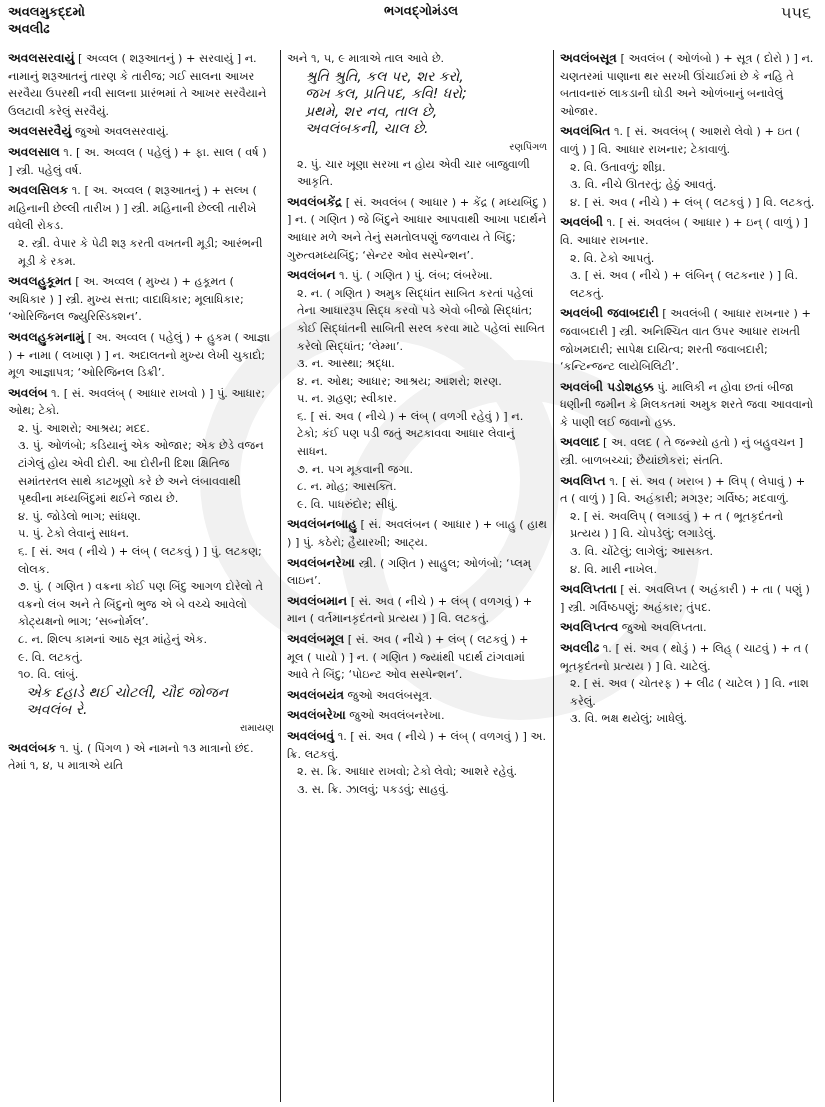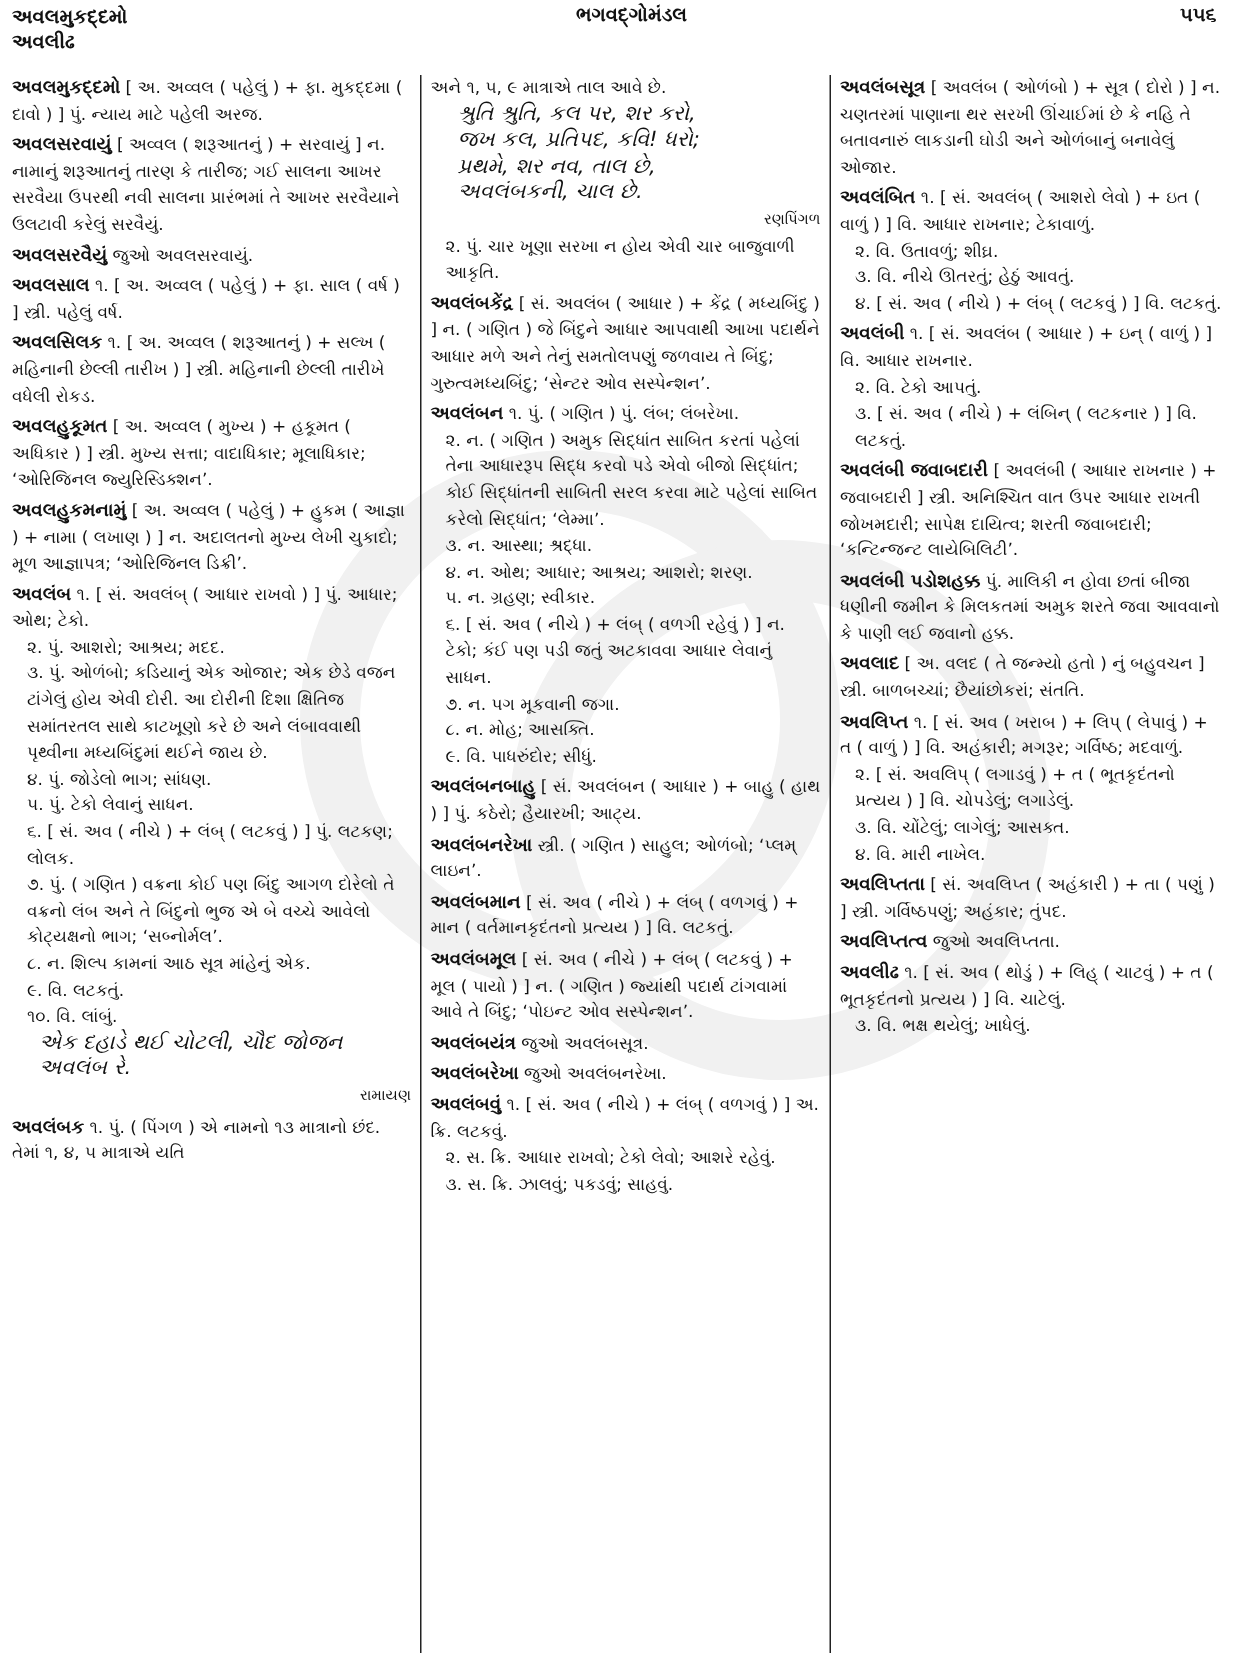--- a/index.html
+++ b/index.html
@@ -15,21 +15,21 @@
   }
   .watermark .ring {
     position: absolute; border-radius: 50%;
     border: 40px solid #f1f1f1;
   }
   .page-header {
     position: absolute; left: 0; top: 0; width: 825px; height: 48px; z-index: 1;
   }
   .guide-words { position: absolute; left: 8px; top: 3px; font-weight: bold; font-size: 13px; line-height: 17px; }
   .running-title { position: absolute; left: 0; right: 0; top: 3px; text-align: center; font-weight: bold; font-size: 13px; padding-left: 17px; }
-  .page-number { position: absolute; right: 14px; top: 3px; font-weight: bold; font-size: 13px; }
+  .page-number { position: absolute; right: 14px; top: 3px; font-weight: normal; font-size: 16px; }
   .columns {
     position: absolute; left: 4px; top: 50px; width: 817px; height: 1052px;
     display: flex; z-index: 1;
   }
   .column {
     box-sizing: border-box; padding: 0 6px; font-size: 11.3px; line-height: 17.6px;
     overflow: hidden;
   }
   .column.c1 { width: 277px; border-right: 1.5px solid #222; padding-left: 4px; }
   .column.c2 { width: 273px; border-right: 1.5px solid #222; }
@@ -53,25 +53,24 @@
   <div class="guide-words">
     <div>અવલમુકદ્દમો</div>
     <div>અવલીઢ</div>
   </div>
   <div class="running-title">ભગવદ્ગોમંડલ</div>
   <div class="page-number">૫૫૬</div>
 </div>
 
 <div class="columns">
   <div class="column c1">
-      <div class="entry"><span class="headword">અવલમુકદ્દમો</span><span class="etym"> [ અ. અવ્વલ ( પહેલું ) + ફા. મુકદ્દમા ( દાવો ) ] પું. ન્યાય માટે પહેલી અરજ.</span></div>
       <div class="entry"><span class="headword">અવલસરવાયું</span><span class="etym"> [ અવ્વલ ( શરૂઆતનું ) + સરવાયું ] ન. નામાનું શરૂઆતનું તારણ કે તારીજ; ગઈ સાલના આખર સરવૈયા ઉપરથી નવી સાલના પ્રારંભમાં તે આખર સરવૈયાને ઉલટાવી કરેલું સરવૈયું.</span></div>
       <div class="entry"><span class="headword">અવલસરવૈયું</span><span class="etym"> જુઓ અવલસરવાયું.</span></div>
       <div class="entry"><span class="headword">અવલસાલ</span><span class="etym"> ૧. [ અ. અવ્વલ ( પહેલું ) + ફા. સાલ ( વર્ષ ) ] સ્ત્રી. પહેલું વર્ષ.</span></div>
-      <div class="entry"><span class="headword">અવલસિલક</span><span class="etym"> ૧. [ અ. અવ્વલ ( શરૂઆતનું ) + સલ્ખ ( મહિનાની છેલ્લી તારીખ ) ] સ્ત્રી. મહિનાની છેલ્લી તારીખે વધેલી રોકડ.</span></div>
+      <div class="entry"><span class="headword">અવલસિલક</span><span class="etym"> ૧. [ અ. અવ્વલ ( શરૂઆતનું ) + સલ્ખ ( મહિનાની છેલ્લી તારીખ ) ] સ્ત્રી. મહિનાની છેલ્લી તારીખે વધેલી રોકડ.</span><span class="sense">૨. સ્ત્રી. વેપાર કે પેઢી શરૂ કરતી વખતની મૂડી; આરંભની મૂડી કે રકમ.</span></div>
       <div class="entry"><span class="headword">અવલહુકૂમત</span><span class="etym"> [ અ. અવ્વલ ( મુખ્ય ) + હકૂમત ( અધિકાર ) ] સ્ત્રી. મુખ્ય સત્તા; વાદાધિકાર; મૂલાધિકાર; ‘ઓરિજિનલ જ્યુરિસ્ડિક્શન’.</span></div>
       <div class="entry"><span class="headword">અવલહુકમનામું</span><span class="etym"> [ અ. અવ્વલ ( પહેલું ) + હુકમ ( આજ્ઞા ) + નામા ( લખાણ ) ] ન. અદાલતનો મુખ્ય લેખી ચુકાદો; મૂળ આજ્ઞાપત્ર; ‘ઓરિજિનલ ડિક્રી’.</span></div>
       <div class="entry"><span class="headword">અવલંબ</span><span class="etym"> ૧. [ સં. અવલંબ્ ( આધાર રાખવો ) ] પું. આધાર; ઓથ; ટેકો.</span><span class="sense">૨. પું. આશરો; આશ્રય; મદદ.</span><span class="sense">૩. પું. ઓળંબો; કડિયાનું એક ઓજાર; એક છેડે વજન ટાંગેલું હોય એવી દોરી. આ દોરીની દિશા ક્ષિતિજ સમાંતરતલ સાથે કાટખૂણો કરે છે અને લંબાવવાથી પૃથ્વીના મધ્યબિંદુમાં થઈને જાય છે.</span><span class="sense">૪. પું. જોડેલો ભાગ; સાંધણ.</span><span class="sense">૫. પું. ટેકો લેવાનું સાધન.</span><span class="sense">૬. [ સં. અવ ( નીચે ) + લંબ્ ( લટકવું ) ] પું. લટકણ; લોલક.</span><span class="sense">૭. પું. ( ગણિત ) વક્રના કોઈ પણ બિંદુ આગળ દોરેલો તે વક્રનો લંબ અને તે બિંદુનો ભુજ એ બે વચ્ચે આવેલો કોટ્યક્ષનો ભાગ; ‘સબ્નોર્મલ’.</span><span class="sense">૮. ન. શિલ્પ કામનાં આઠ સૂત્ર માંહેનું એક.</span><span class="sense">૯. વિ. લટકતું.</span><span class="sense">૧૦. વિ. લાંબું.</span><span class="quote">એક દહાડે થઈ ચોટલી, ચૌદ જોજન અવલંબ રે.</span><span class="attribution">રામાયણ</span></div>
       <div class="entry"><span class="headword">અવલંબક</span><span class="etym"> ૧. પું. ( પિંગળ ) એ નામનો ૧૩ માત્રાનો છંદ. તેમાં ૧, ૪, ૫ માત્રાએ યતિ</span></div>
     </div>
   <div class="column c2">
       <div class="entry"><span class="etym">અને ૧, ૫, ૯ માત્રાએ તાલ આવે છે.</span><span class="quote">શ્રુતિ શ્રુતિ, કલ પર, શર કરો,</span><span class="quote">જખ કલ, પ્રતિપદ, કવિ! ધરો;</span><span class="quote">પ્રથમે, શર નવ, તાલ છે,</span><span class="quote">અવલંબકની, ચાલ છે.</span><span class="attribution">રણપિંગળ</span><span class="sense">૨. પું. ચાર ખૂણા સરખા ન હોય એવી ચાર બાજુવાળી આકૃતિ.</span></div>
       <div class="entry"><span class="headword">અવલંબકેંદ્ર</span><span class="etym"> [ સં. અવલંબ ( આધાર ) + કેંદ્ર ( મધ્યબિંદુ ) ] ન. ( ગણિત ) જે બિંદુને આધાર આપવાથી આખા પદાર્થને આધાર મળે અને તેનું સમતોલપણું જળવાય તે બિંદુ; ગુરુત્વમધ્યબિંદુ; ‘સેન્ટર ઓવ સસ્પેન્શન’.</span></div>
       <div class="entry"><span class="headword">અવલંબન</span><span class="etym"> ૧. પું. ( ગણિત ) પું. લંબ; લંબરેખા.</span><span class="sense">૨. ન. ( ગણિત ) અમુક સિદ્ધાંત સાબિત કરતાં પહેલાં તેના આધારરૂપ સિદ્ધ કરવો પડે એવો બીજો સિદ્ધાંત; કોઈ સિદ્ધાંતની સાબિતી સરલ કરવા માટે પહેલાં સાબિત કરેલો સિદ્ધાંત; ‘લેમ્મા’.</span><span class="sense">૩. ન. આસ્થા; શ્રદ્ધા.</span><span class="sense">૪. ન. ઓથ; આધાર; આશ્રય; આશરો; શરણ.</span><span class="sense">૫. ન. ગ્રહણ; સ્વીકાર.</span><span class="sense">૬. [ સં. અવ ( નીચે ) + લંબ્ ( વળગી રહેવું ) ] ન. ટેકો; કંઈ પણ પડી જતું અટકાવવા આધાર લેવાનું સાધન.</span><span class="sense">૭. ન. પગ મૂકવાની જગા.</span><span class="sense">૮. ન. મોહ; આસક્તિ.</span><span class="sense">૯. વિ. પાધરુંદોર; સીધું.</span></div>
       <div class="entry"><span class="headword">અવલંબનબાહુ</span><span class="etym"> [ સં. અવલંબન ( આધાર ) + બાહુ ( હાથ ) ] પું. કઠેરો; હૈયારખી; આટ્ય.</span></div>
@@ -85,15 +84,15 @@
   <div class="column c3">
       <div class="entry"><span class="headword">અવલંબસૂત્ર</span><span class="etym"> [ અવલંબ ( ઓળંબો ) + સૂત્ર ( દોરો ) ] ન. ચણતરમાં પાણાના થર સરખી ઊંચાઈમાં છે કે નહિ તે બતાવનારું લાકડાની ઘોડી અને ઓળંબાનું બનાવેલું ઓજાર.</span></div>
       <div class="entry"><span class="headword">અવલંબિત</span><span class="etym"> ૧. [ સં. અવલંબ્ ( આશરો લેવો ) + ઇત ( વાળું ) ] વિ. આધાર રાખનાર; ટેકાવાળું.</span><span class="sense">૨. વિ. ઉતાવળું; શીઘ્ર.</span><span class="sense">૩. વિ. નીચે ઊતરતું; હેઠું આવતું.</span><span class="sense">૪. [ સં. અવ ( નીચે ) + લંબ્ ( લટકવું ) ] વિ. લટકતું.</span></div>
       <div class="entry"><span class="headword">અવલંબી</span><span class="etym"> ૧. [ સં. અવલંબ ( આધાર ) + ઇન્ ( વાળું ) ] વિ. આધાર રાખનાર.</span><span class="sense">૨. વિ. ટેકો આપતું.</span><span class="sense">૩. [ સં. અવ ( નીચે ) + લંબિન્ ( લટકનાર ) ] વિ. લટકતું.</span></div>
       <div class="entry"><span class="headword">અવલંબી જવાબદારી</span><span class="etym"> [ અવલંબી ( આધાર રાખનાર ) + જવાબદારી ] સ્ત્રી. અનિશ્ચિત વાત ઉપર આધાર રાખતી જોખમદારી; સાપેક્ષ દાયિત્વ; શરતી જવાબદારી; ‘કન્ટિન્જન્ટ લાયેબિલિટી’.</span></div>
       <div class="entry"><span class="headword">અવલંબી પડોશહક્ક</span><span class="etym"> પું. માલિકી ન હોવા છતાં બીજા ધણીની જમીન કે મિલકતમાં અમુક શરતે જવા આવવાનો કે પાણી લઈ જવાનો હક્ક.</span></div>
       <div class="entry"><span class="headword">અવલાદ</span><span class="etym"> [ અ. વલદ ( તે જન્મ્યો હતો ) નું બહુવચન ] સ્ત્રી. બાળબચ્ચાં; છૈયાંછોકરાં; સંતતિ.</span></div>
       <div class="entry"><span class="headword">અવલિપ્ત</span><span class="etym"> ૧. [ સં. અવ ( ખરાબ ) + લિપ્ ( લેપાવું ) + ત ( વાળું ) ] વિ. અહંકારી; મગરૂર; ગર્વિષ્ઠ; મદવાળું.</span><span class="sense">૨. [ સં. અવલિપ્ ( લગાડવું ) + ત ( ભૂતકૃદંતનો પ્રત્યય ) ] વિ. ચોપડેલું; લગાડેલું.</span><span class="sense">૩. વિ. ચોંટેલું; લાગેલું; આસક્ત.</span><span class="sense">૪. વિ. મારી નાખેલ.</span></div>
       <div class="entry"><span class="headword">અવલિપ્તતા</span><span class="etym"> [ સં. અવલિપ્ત ( અહંકારી ) + તા ( પણું ) ] સ્ત્રી. ગર્વિષ્ઠપણું; અહંકાર; તુંપદ.</span></div>
       <div class="entry"><span class="headword">અવલિપ્તત્વ</span><span class="etym"> જુઓ અવલિપ્તતા.</span></div>
-      <div class="entry"><span class="headword">અવલીઢ</span><span class="etym"> ૧. [ સં. અવ ( થોડું ) + લિહ્ ( ચાટવું ) + ત ( ભૂતકૃદંતનો પ્રત્યય ) ] વિ. ચાટેલું.</span><span class="sense">૩. વિ. ભક્ષ થયેલું; ખાધેલું.</span></div>
+      <div class="entry"><span class="headword">અવલીઢ</span><span class="etym"> ૧. [ સં. અવ ( થોડું ) + લિહ્ ( ચાટવું ) + ત ( ભૂતકૃદંતનો પ્રત્યય ) ] વિ. ચાટેલું.</span><span class="sense">૨. [ સં. અવ ( ચોતરફ ) + લીઢ ( ચાટેલ ) ] વિ. નાશ કરેલું.</span><span class="sense">૩. વિ. ભક્ષ થયેલું; ખાધેલું.</span></div>
     </div>
 </div>
 
 </body></html>

